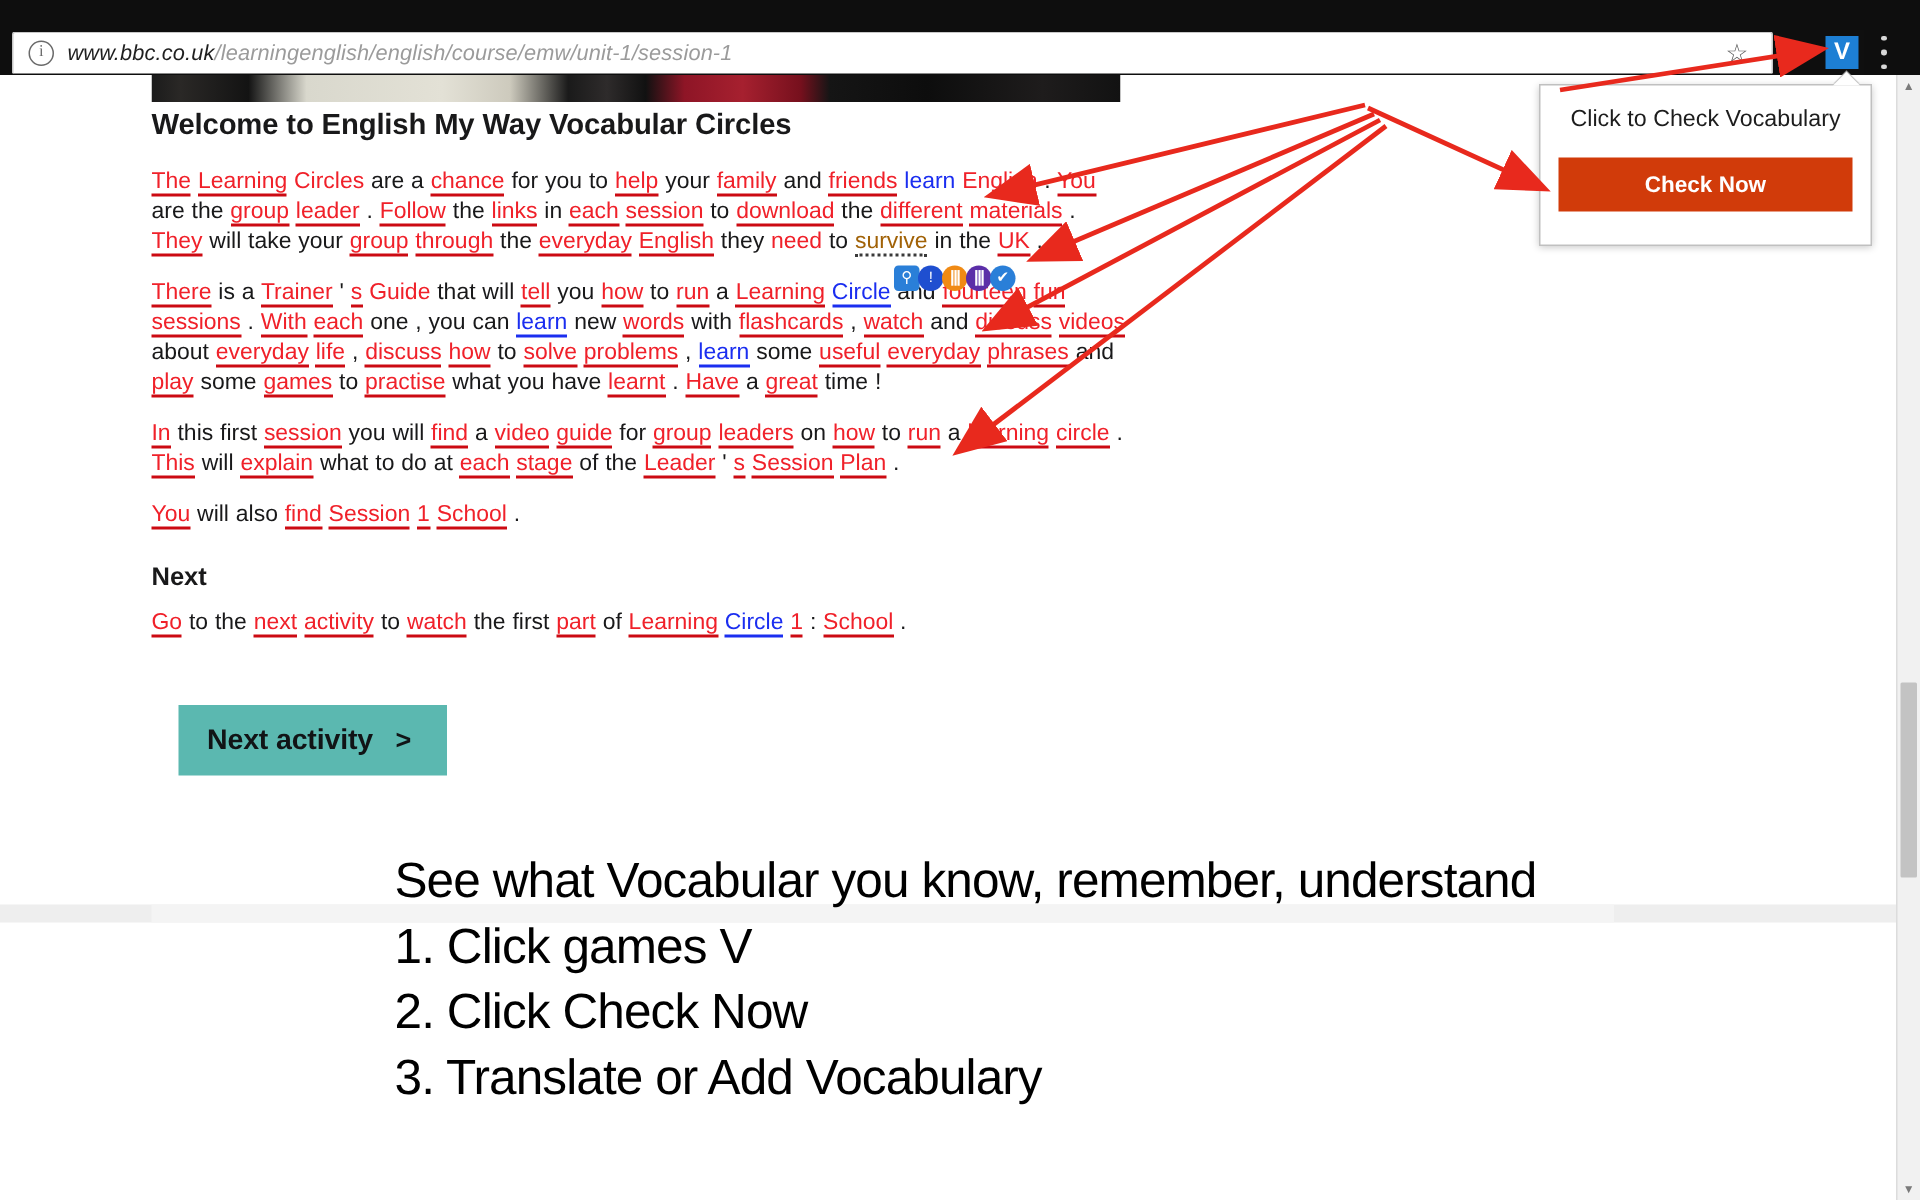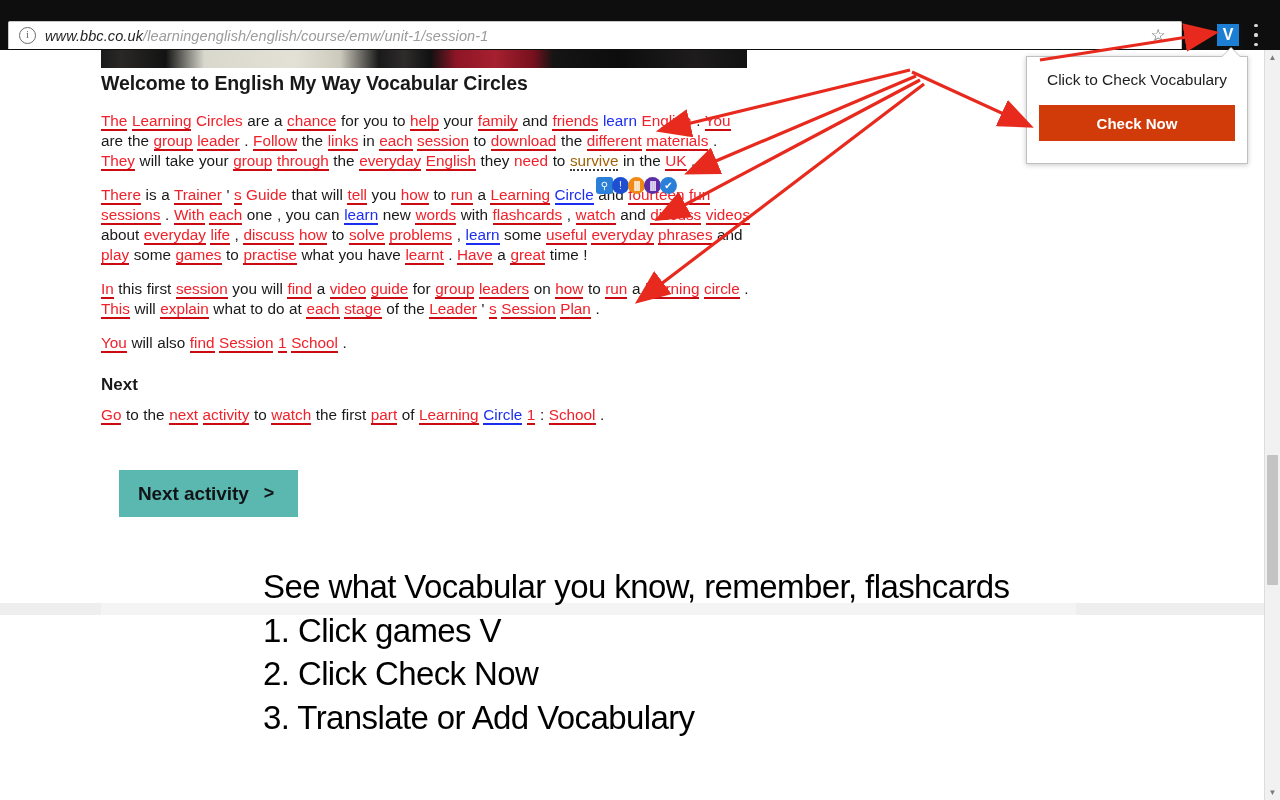--- a/index.html
+++ b/index.html
@@ -231,21 +231,21 @@
 
   <div class="next-btn">
     <span>Next activity</span>
     <span class="chev">&gt;</span>
   </div>
 
   <div class="gray-band"></div>
   <div class="gray-band-white"></div>
 
   <div class="annot">
-    <div class="annot-line">See what Vocabular you know, remember, flashcards</div>
+    <div class="annot-line">See what Vocabular you know, remember, understand</div>
     <div class="annot-line"><span class="annot-num">1.</span> <span>Click games V</span></div>
     <div class="annot-line"><span class="annot-num">2.</span> <span>Click Check Now</span></div>
     <div class="annot-line"><span class="annot-num">3.</span> <span>Translate or Add Vocabulary</span></div>
   </div>
 
   <div class="popup-arrow"></div>
   <div class="popup">
     <p class="popup-title">Click to Check Vocabulary</p>
     <div class="popup-btn">Check Now</div>
   </div>

